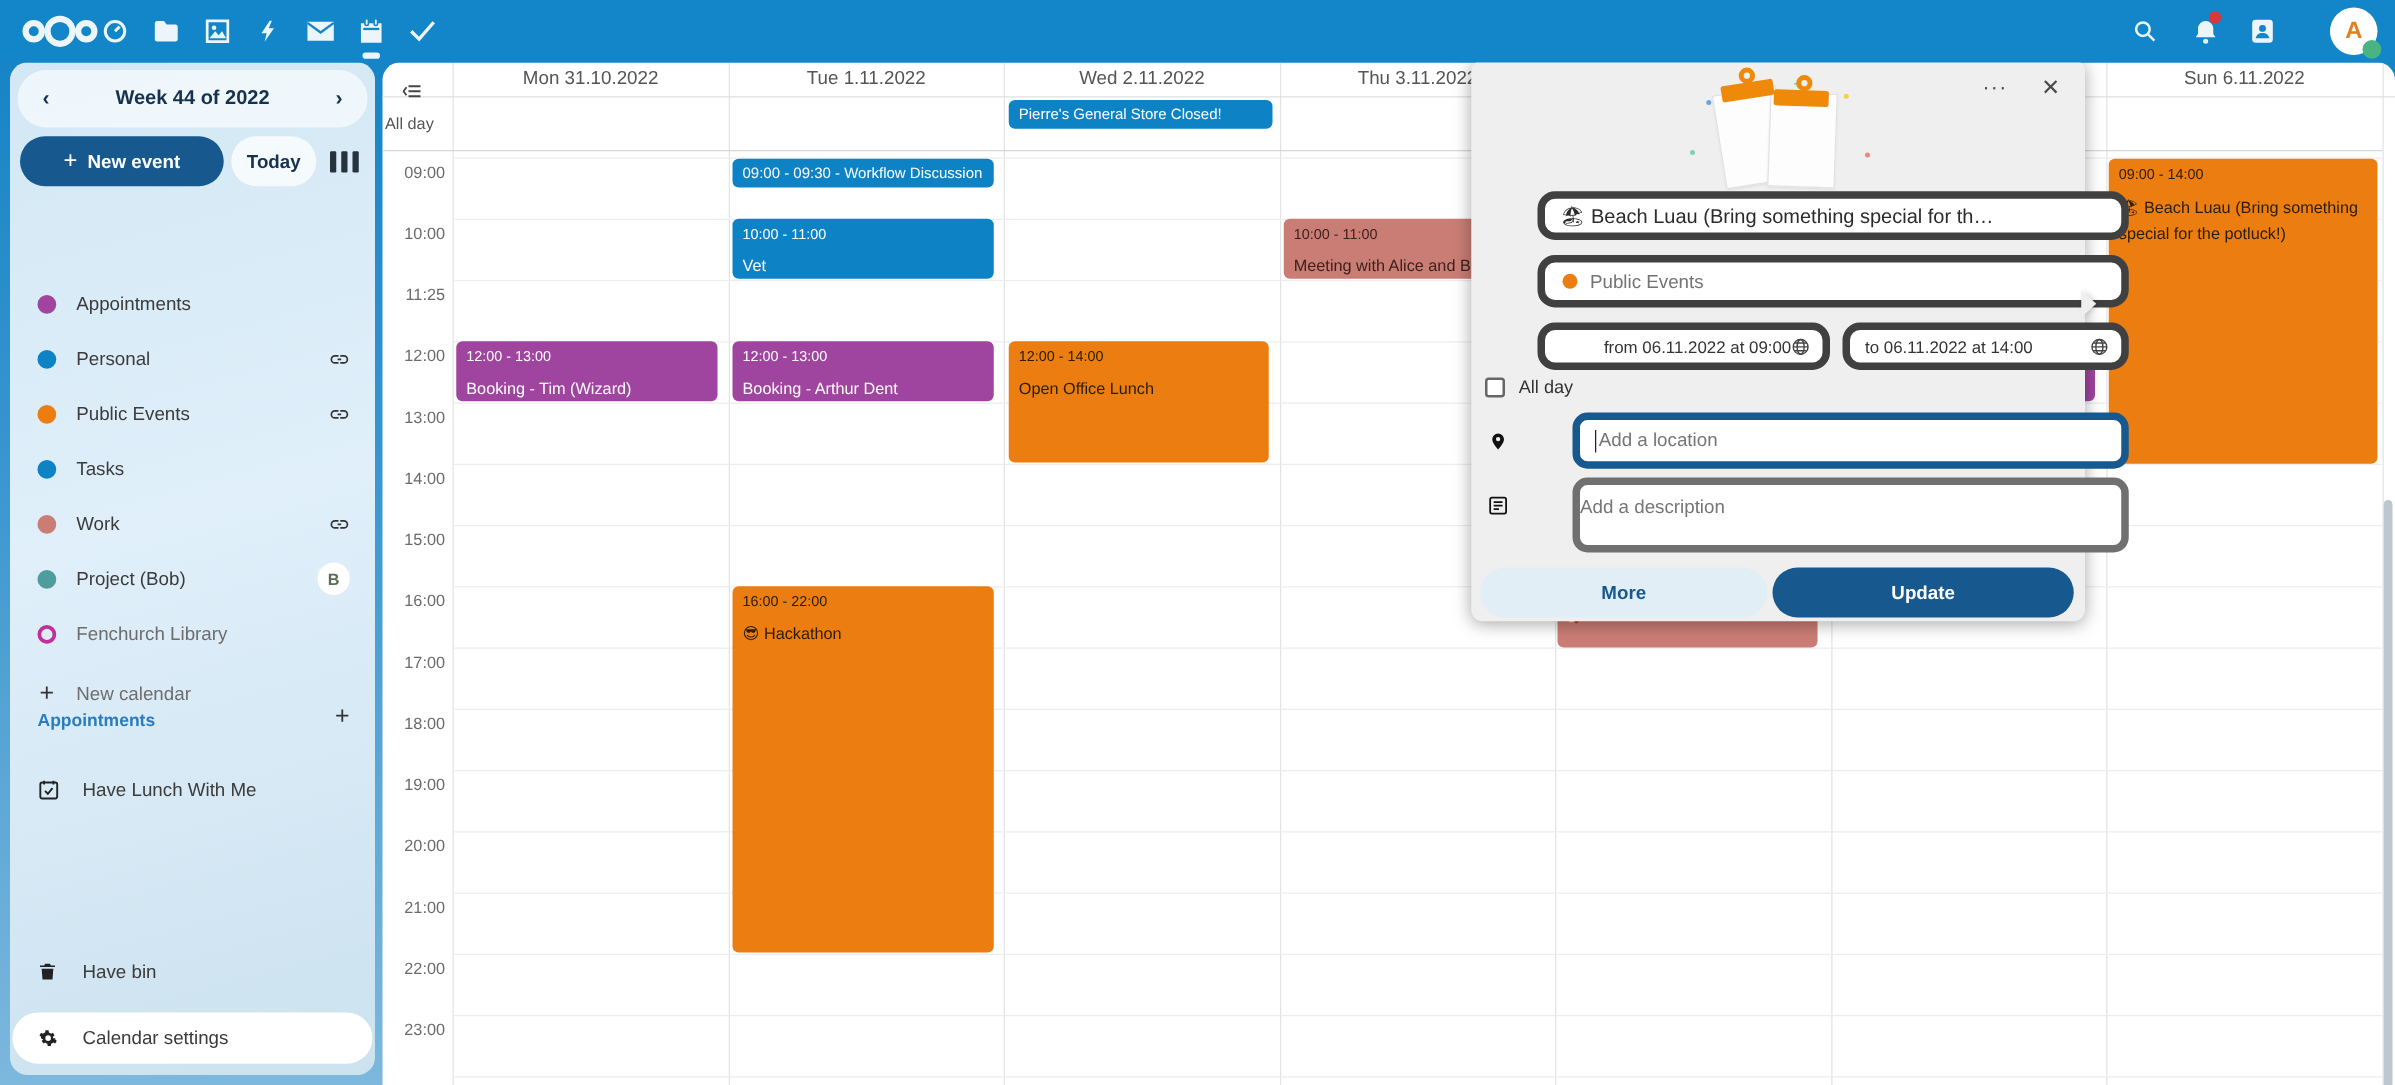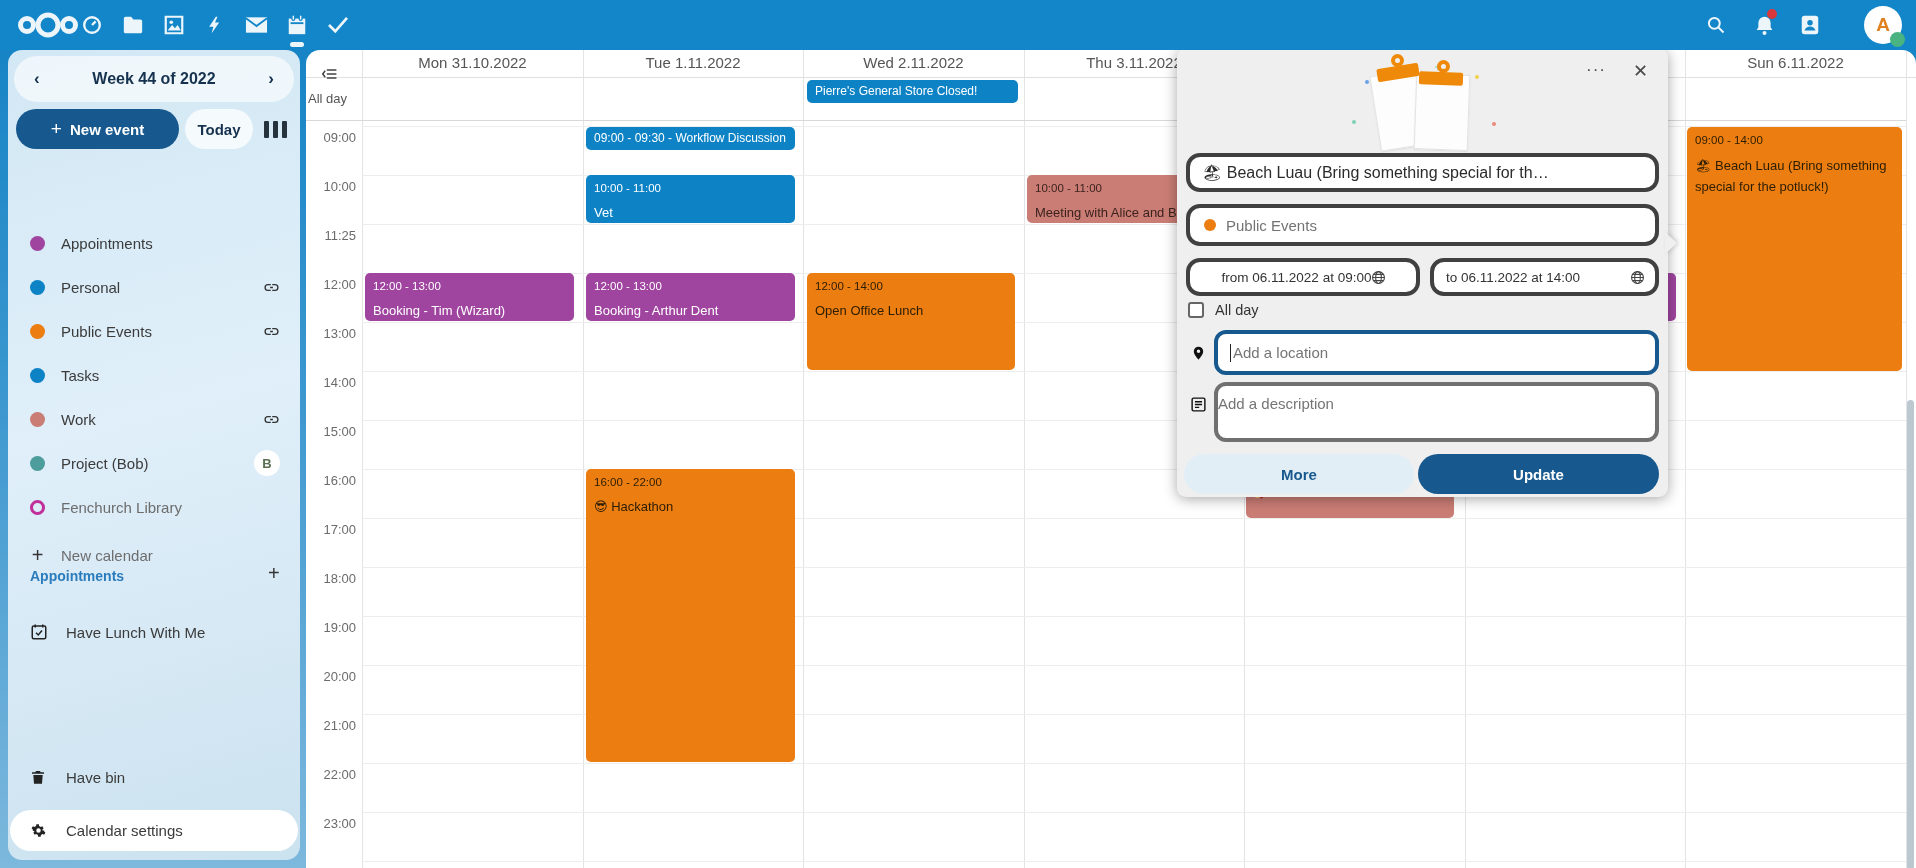--- a/index.html
+++ b/index.html
@@ -71,26 +71,26 @@
   .ev-time  { font-size:11.5px; line-height:15px; margin:6px 8px 0 8px; white-space:nowrap; overflow:hidden; }
   .ev-title { font-size:13px; line-height:19px; margin:7px 8px 0 8px; overflow:hidden; }
   .ev-oneline { font-size:12px; line-height:22px; padding:0 8px; white-space:nowrap; overflow:hidden; }
 
   
   #popup { left:1177px; top:48px; width:491px; height:449px; background:#efefef; border-radius:9px;
            box-shadow:0 2px 14px rgba(0,0,0,.35); z-index:40; }
   #popup-arrow { left:1665px; top:232px; width:0; height:0; border-top:11px solid transparent; border-bottom:11px solid transparent;
                  border-left:12px solid #efefef; z-index:41; filter:drop-shadow(2px 0 2px rgba(0,0,0,.15)); }
   .pop-act { position:absolute; color:#4a4a4a; cursor:pointer; font-size:17px; }
-  .field { position:absolute; background:#fff; border:4px solid #404040; border-radius:14px; display:flex; align-items:center; }
+  .field { position:absolute; background:#fff; border:6px solid #404040; border-radius:14px; display:flex; align-items:center;margin-left:44px; }
   #f-title { left:9px; top:105px; width:473px; height:39px; font-size:16px; color:#2b2b2b; padding:0 12px; }
   #f-title .tval { white-space:nowrap; overflow:hidden; text-overflow:ellipsis; }
   #f-cal { left:9px; top:156px; width:473px; height:42px; padding:0 14px; color:#737373; font-size:15px; }
   #f-cal .cal-dot { width:12px; height:12px; margin:0 10px 0 0; background:#eb7d11; border-radius:50%; }
-  #f-from { left:9px; top:210px; width:234px; height:38px; font-size:13.5px; color:#333; padding:0 10px 0 12px; justify-content:center; }
+  #f-from { left:9px; top:210px; width:234px; height:38px; font-size:13.5px; color:#333; padding:0 10px 0 12px; justify-content:flex-end; }
   #f-to   { left:253px; top:210px; width:229px; height:38px; font-size:13.5px; color:#333; padding:0 10px 0 12px; justify-content:space-between; }
   #allday-box { left:11px; top:254px; width:16px; height:16px; border:2px solid #666; border-radius:3px; background:#fff; cursor:pointer; position:absolute; }
   #allday-lab { left:38px; top:254px; font-size:14.5px; color:#333; position:absolute; }
   #f-loc { left:37px; top:282px; width:445px; height:45px; border-color:#17598e; border-radius:12px; padding:0 12px; color:#757575; font-size:15px; cursor:text; }
   .caret { width:1px; height:18px; background:#222; margin-right:2px; }
   #f-desc { left:37px; top:334px; width:445px; height:60px; border-color:#707070; border-radius:12px; align-items:flex-start; padding:9px 0; color:#757575; font-size:15px; cursor:text; }
   .pop-ic { position:absolute; color:#1a1a1a; }
   .pop-btn { position:absolute; top:406px; height:40px; border-radius:20px; border:none; font-weight:bold; font-size:15px; cursor:pointer; }
   #btn-more { left:7px; width:230px; background:#e2eef6; color:#17598e; }
   #btn-update { left:241px; width:241px; background:#17598e; color:#fff; }

